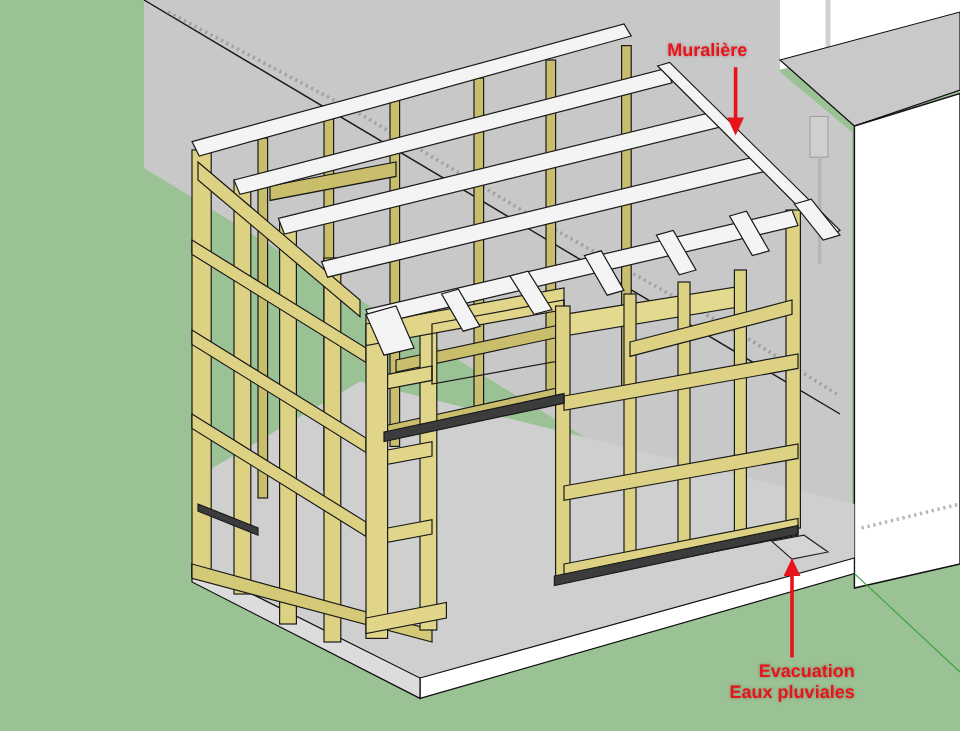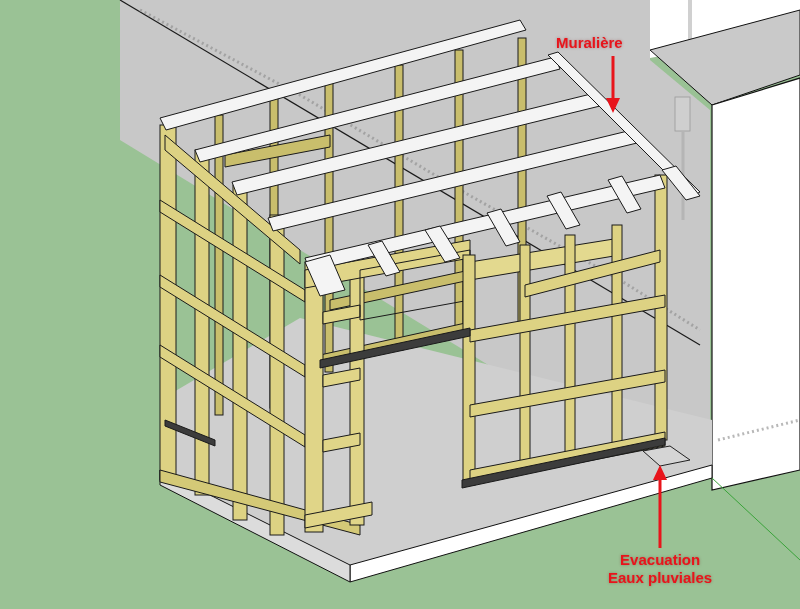--- a/index.html
+++ b/index.html
@@ -1,18 +1,18 @@
 <!DOCTYPE html>
 <html><head>
 <meta charset="utf-8">
 <style>
   html, body { margin: 0; padding: 0; background: #9ac295; }
   .stage { position: relative; width: 800px; height: 609px; overflow: hidden; background: #9ac295; font-family: "Liberation Sans", sans-serif; }
   svg.scene { position: absolute; left: 0; top: 0; }
-  .label { position: absolute; color: #e8141b; font-weight: bold; font-size: 15px; text-shadow: 0 0 3px rgba(120,0,0,0.35); white-space: nowrap; text-align: center; line-height: 18px; }
+  .label { position: absolute; color: #e8141b; font-weight: bold; font-size: 15px; text-shadow: 0 0 3px rgba(120,0,0,0.35); white-space: nowrap; text-align: right; line-height: 18px; }
   .lbl-muraliere { left: 556px; top: 34px; }
   .lbl-evac { left: 608px; top: 551px; }
 </style>
 </head>
 <body>
 
 <div class="stage">
 
   <svg class="scene" width="800" height="609" viewBox="0 0 800 609">
 

